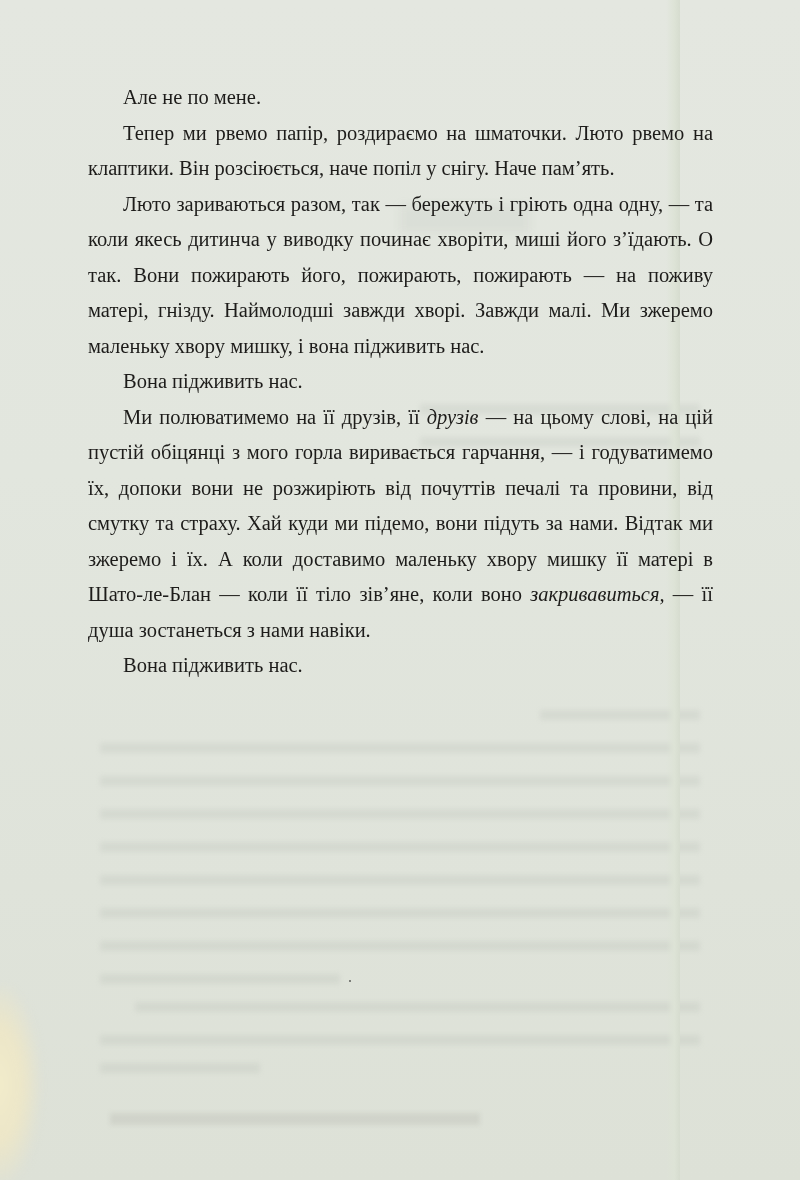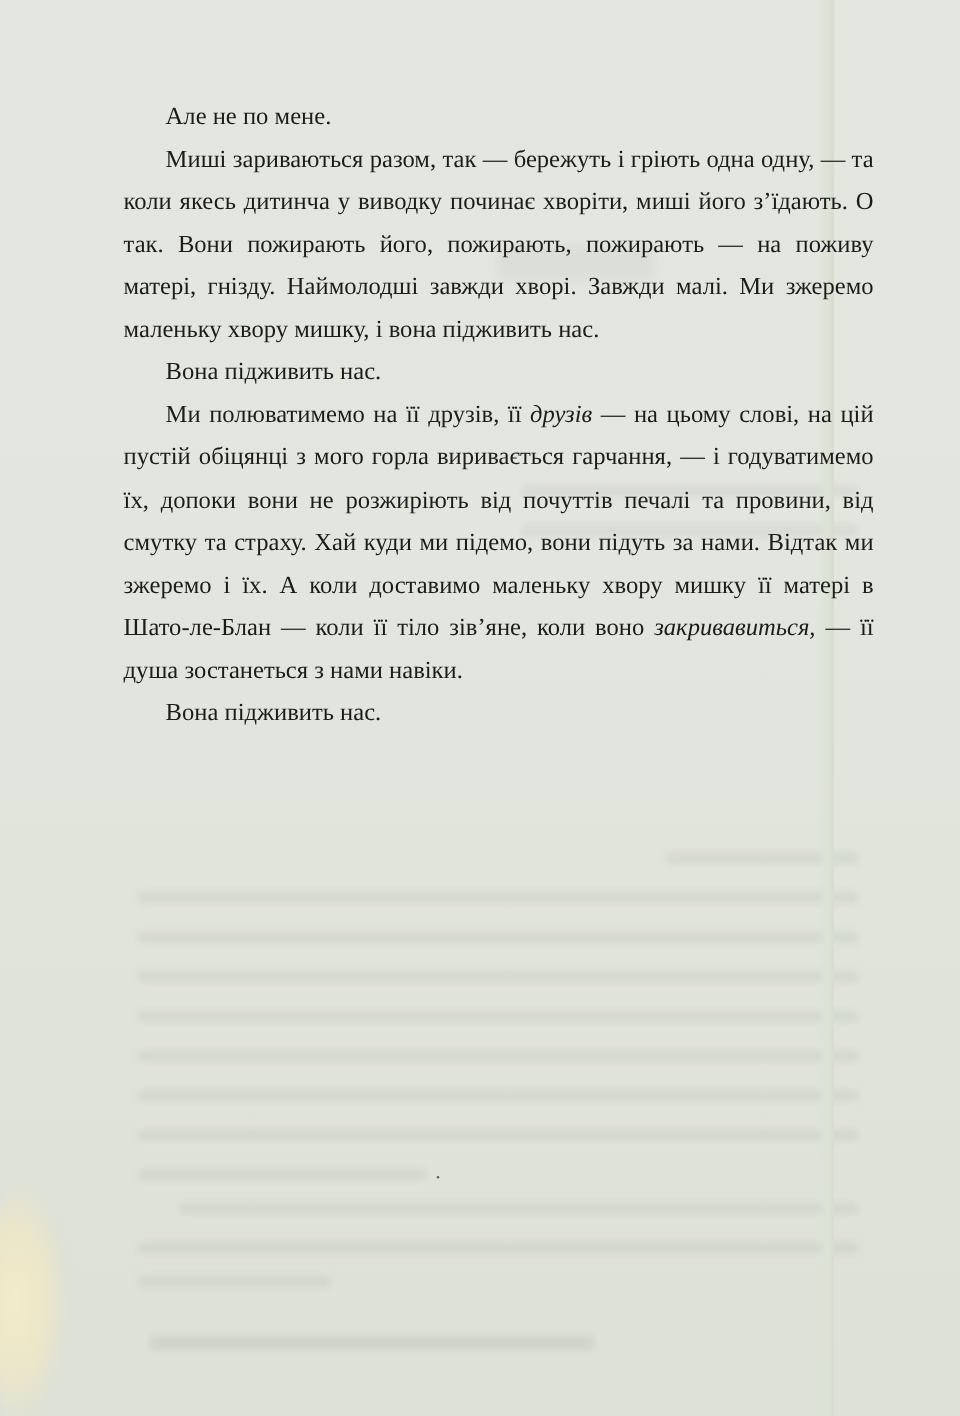--- a/index.html
+++ b/index.html
@@ -10,21 +10,21 @@
       width: 800px;
       height: 1180px;
       overflow: hidden;
       position: relative;
       background: linear-gradient(180deg, #e4e7e0 0%, #e2e6de 40%, #dfe3da 75%, #dde1d7 100%);
       font-family: "Liberation Serif", "DejaVu Serif", serif;
       color: #1d1c1a;
     }
     .page {
       position: absolute;
-      left: 15px; top: 0;
+      left: 0; top: 0;
       width: 680px;
       height: 1180px;
     }
     .right-edge {
       position: absolute;
       right: 0; top: 0;
       width: 14px;
       height: 1180px;
       background: linear-gradient(90deg, rgba(220,226,214,0) 0%, #dde3d6 60%, #d6dccf 100%);
     }
@@ -115,18 +115,19 @@
   <div class="ghost" style="top:1063px;left:100px;width:160px;"></div>
   <div class="ghost-footer"></div>
 
   <div class="speck" style="left:349px;top:980px;"></div>
 
   <div class="right-edge"></div>
   <div class="finger-blur"></div>
 
   <div class="text-block">
     <p>Але не по мене.</p>
-    <p>Миші зариваються разом, так — бережуть і гріють одна одну, — та коли якесь дитинча у виводку починає хворіти, миші його з’їдають. О так. Вони пожирають його, пожирають, пожирають — на поживу матері, гнізду. Наймолодші завжди хворі. Завжди малі. Ми зжеремо маленьку хвору мишку, і вона підживить нас.</p>
+    <p>Тепер ми рвемо папір, роздираємо на шматочки. Люто рвемо на клаптики. Він розсіюється, наче попіл у снігу. Наче пам’ять.</p>
+    <p>Люто зариваються разом, так — бережуть і гріють одна одну, — та коли якесь дитинча у виводку починає хворіти, миші його з’їдають. О так. Вони пожирають його, пожирають, пожирають — на поживу матері, гнізду. Наймолодші завжди хворі. Завжди малі. Ми зжеремо маленьку хвору мишку, і вона підживить нас.</p>
     <p>Вона підживить нас.</p>
     <p><span>Ми полюватимемо на її друзів, її </span><em>друзів</em><span> — на цьому слові, на цій пустій обіцянці з мого горла виривається гарчання, — і годуватимемо їх, допоки вони не розжиріють від почуттів печалі та провини, від смутку та страху. Хай куди ми підемо, вони підуть за нами. Відтак ми зжеремо і їх. А коли доставимо маленьку хвору мишку її матері в Шато-ле-Блан — коли її тіло зів’яне, коли воно </span><em>закривавиться,</em><span> — її душа зостанеться з нами навіки.</span></p>
     <p>Вона підживить нас.</p>
   </div>
 </div>
 
 </body></html>

